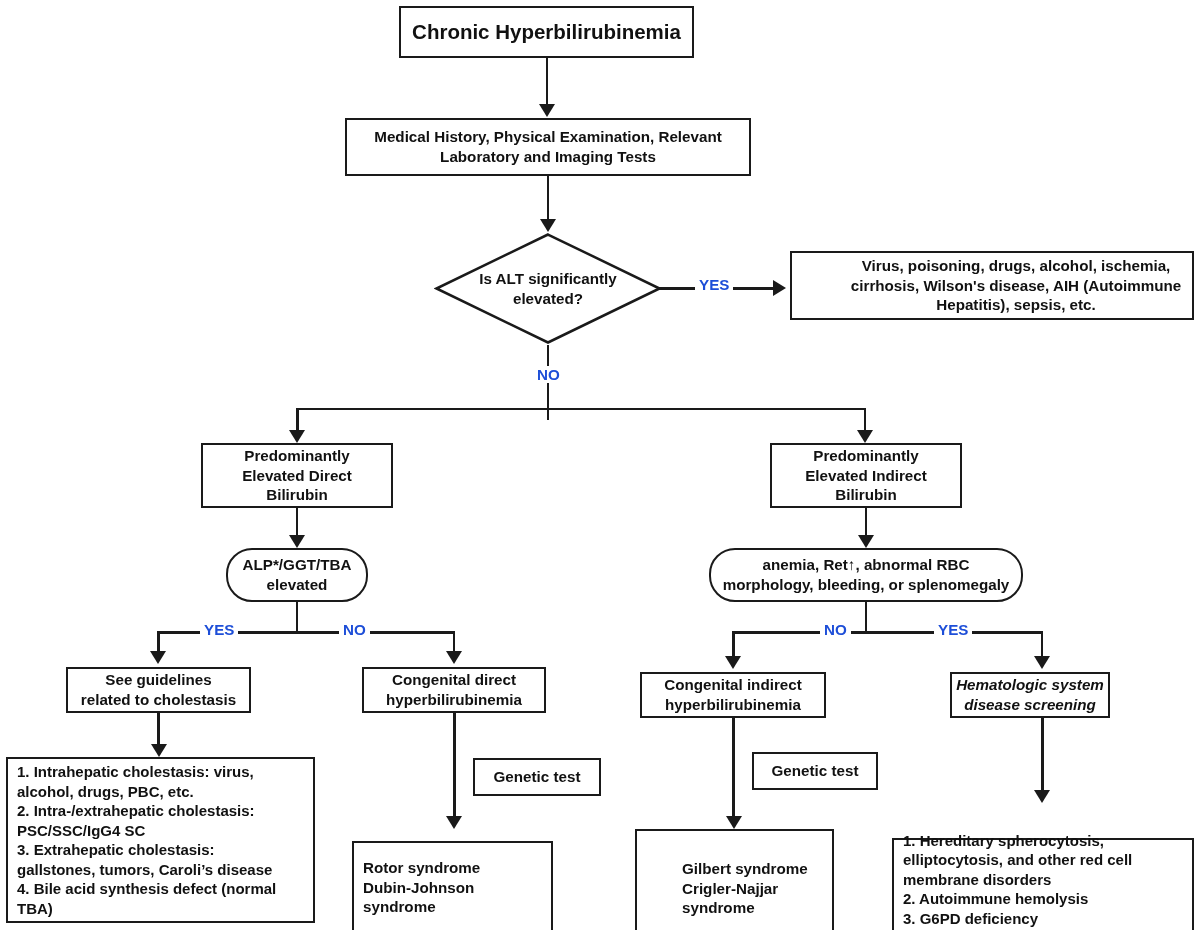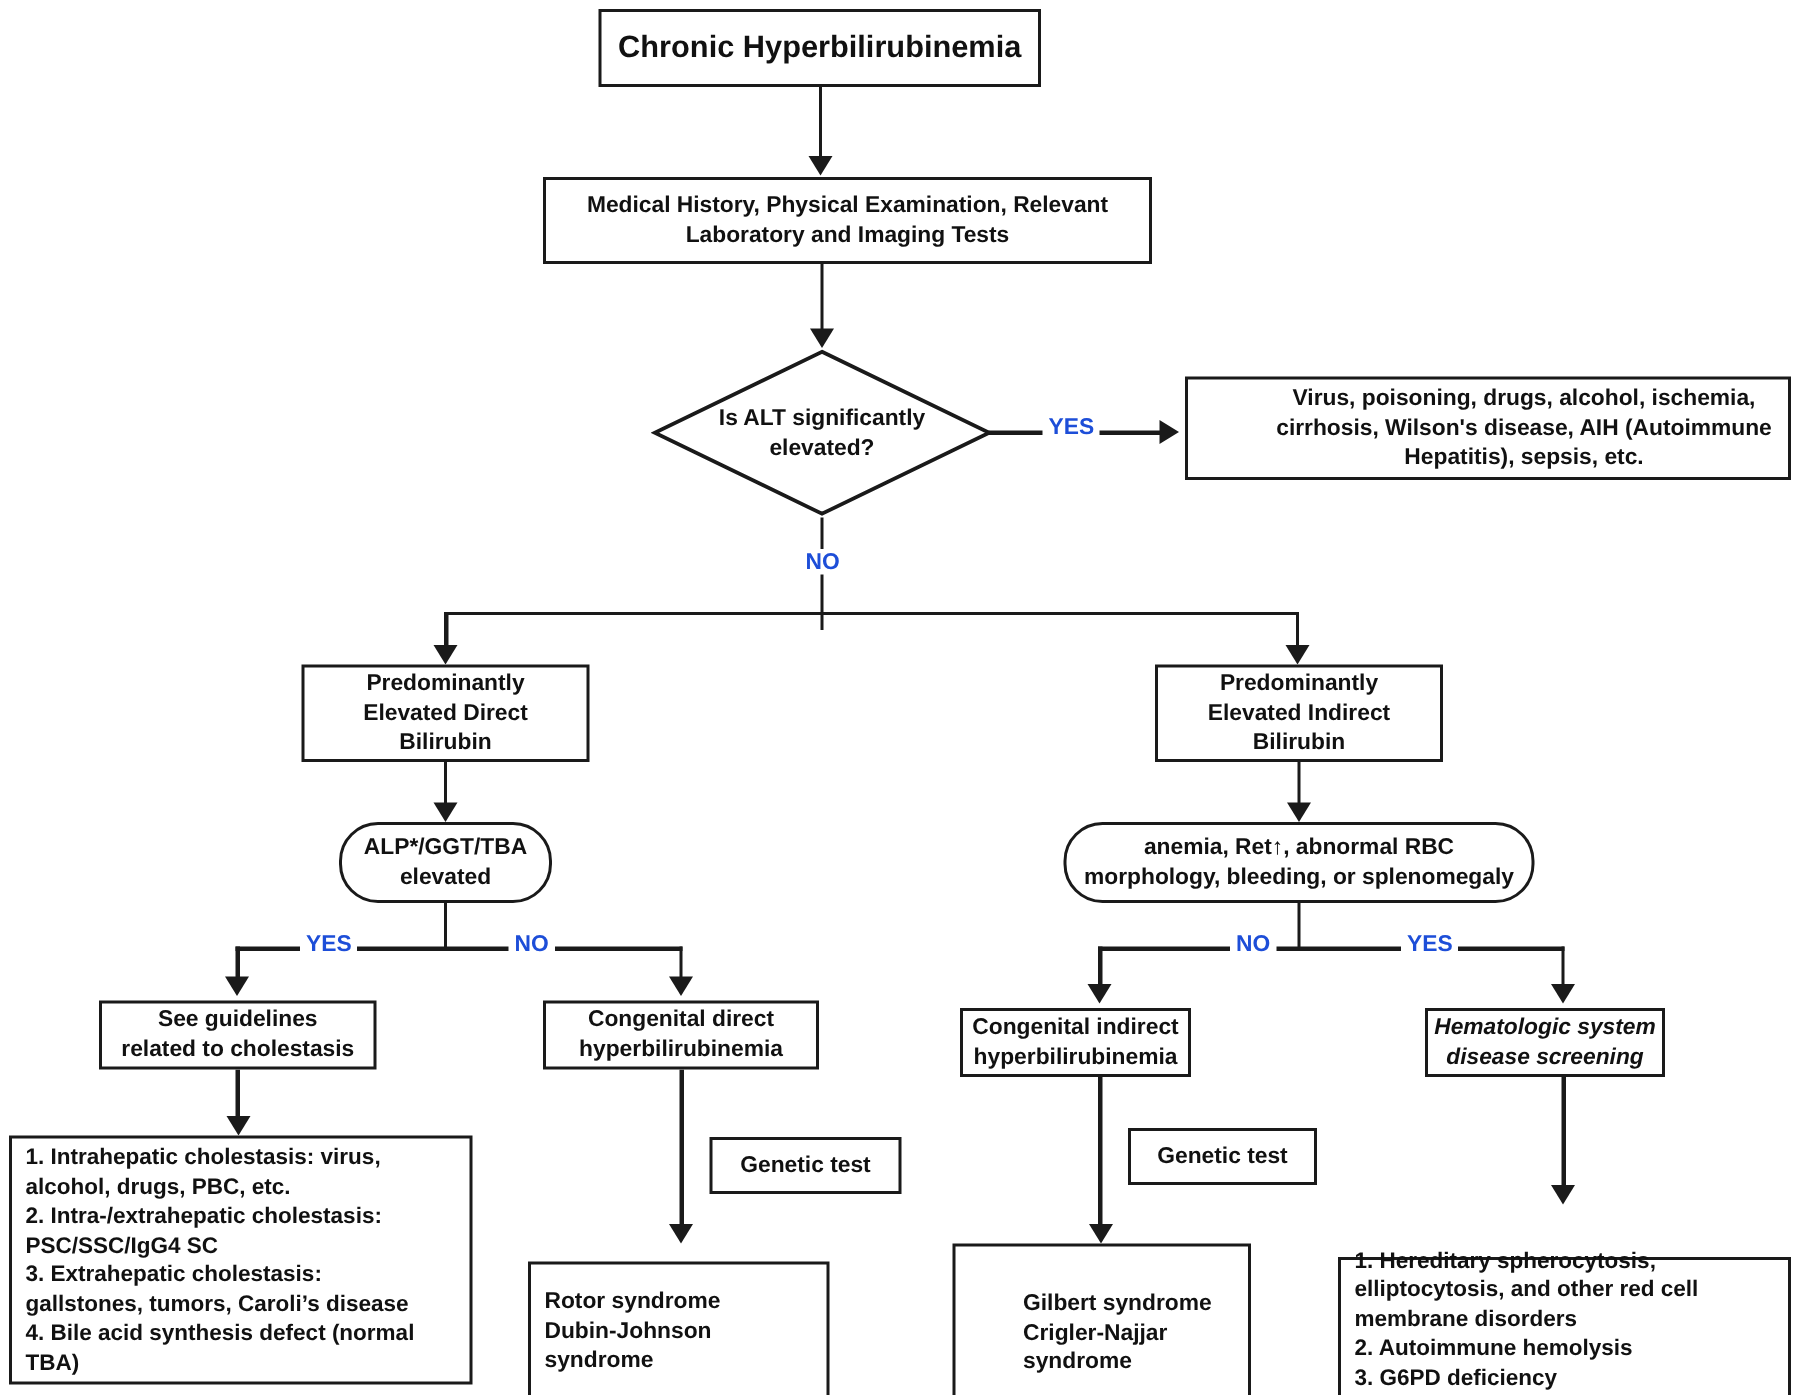--- a/index.html
+++ b/index.html
@@ -99,21 +99,21 @@
 </style>
 </head>
 <body>
 
 <div id="canvas">
 
   <div class="node fs20" style="left:399px; top:6px; width:295px; height:52px;">
     <span class="txt">Chronic Hyperbilirubinemia</span>
   </div>
 
-  <div class="node fs15" style="left:362px; top:118px; width:406px; height:58px;">
+  <div class="node fs15" style="left:345px; top:118px; width:406px; height:58px;">
     <span class="txt">Medical History, Physical Examination, Relevant
 Laboratory and Imaging Tests</span>
   </div>
 
   <div class="diamond-wrap" style="left:434px; top:232px; width:228px; height:113px;">
     <svg class="dshape" viewBox="0 0 228 113" preserveAspectRatio="none">
       <polygon points="114,2.5 225.5,56.5 114,110.5 2.5,56.5" fill="#ffffff" stroke="#1a1a1a" stroke-width="2.5"></polygon>
     </svg>
     <div class="dlabel fs15">Is ALT significantly
 elevated?</div>
@@ -150,21 +150,21 @@
   <div class="node fs15" style="left:66px; top:667px; width:185px; height:46px;">
     <span class="txt">See guidelines
 related to cholestasis</span>
   </div>
 
   <div class="node fs15" style="left:362px; top:667px; width:184px; height:46px;">
     <span class="txt">Congenital direct
 hyperbilirubinemia</span>
   </div>
 
-  <div class="node fs15" style="left:640px; top:672px; width:154px; height:46px;">
+  <div class="node fs15" style="left:640px; top:672px; width:186px; height:46px;">
     <span class="txt">Congenital indirect
 hyperbilirubinemia</span>
   </div>
 
   <div class="node fs15" style="left:950px; top:672px; width:160px; height:46px;font-style:italic;">
     <span class="txt">Hematologic system
 disease screening</span>
   </div>
 
   <div class="node fs15" style="left:473px; top:758px; width:128px; height:38px;">

